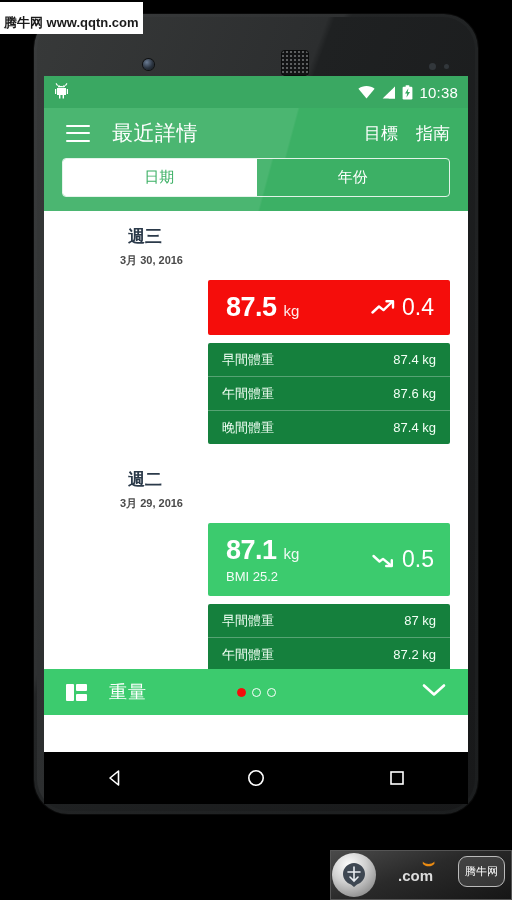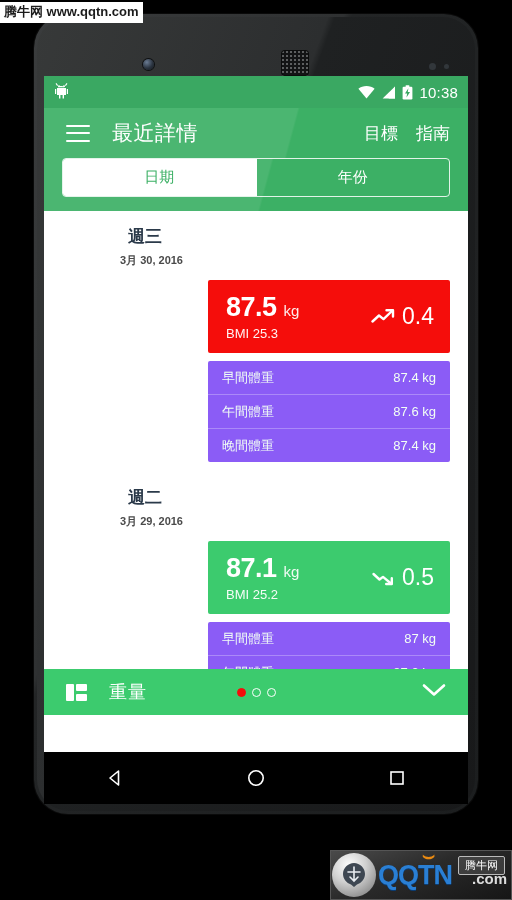--- a/index.html
+++ b/index.html
@@ -72,21 +72,21 @@
   .summary{border-radius:2px;padding:12px 16px 12px 18px;display:flex;align-items:center;}
   .summary.up{background:#f50d0b;}
   .summary.flat{background:#3ccb6e;gap:32px;}
   .sum-left{flex:1;}
   .kgline{display:flex;align-items:baseline;}
   .kgval{font-size:27px;font-weight:bold;color:#fff;letter-spacing:-.5px;}
   .kgunit{font-size:15px;color:#fff;margin-left:7px;opacity:.92;}
   .bmi{font-size:13px;color:#fff;margin-top:3px;opacity:.95;}
   .delta{display:flex;align-items:center;gap:5px;color:#fff;font-size:23px;}
 
-  .rows{background:#8b5cf6;border-radius:2px;margin-top:8px;}
+  .rows{background:#15803d;border-radius:2px;margin-top:8px;}
   .row{display:flex;align-items:center;justify-content:space-between;padding:0 14px;height:33px;
        border-top:1px solid rgba(255,255,255,.28);}
   .row:first-child{border-top:none;}
   .row .lbl{font-size:13px;color:#f2fff5;}
   .row .val{font-size:13px;color:#f2fff5;}
 
   
   .footer{position:absolute;left:0;bottom:0;width:424px;height:46px;background:#3ccb6e;display:flex;align-items:center;}
   .f-icon{margin-left:22px;width:21px;height:17px;display:grid;grid-template-columns:8px 11px;grid-template-rows:7px 7px;gap:3px 2px;}
   .f-icon i{background:#fff;border-radius:1px;display:block;}
@@ -94,30 +94,30 @@
   .dots{position:absolute;left:0;right:0;margin:auto;width:46px;display:flex;gap:6px;justify-content:center;}
   .dot{width:9px;height:9px;border-radius:50%;border:1.5px solid #fff;box-sizing:border-box;}
   .dot.on{background:#f50d0b;border-color:#f50d0b;}
   .chev{margin-left:auto;margin-right:22px;}
 
   
   #navbar{position:absolute;left:10px;top:738px;width:424px;height:52px;background:#000;display:flex;align-items:center;justify-content:space-around;}
   #navbar .nb{width:40px;display:flex;justify-content:center;}
 
   
-  #wm-top{position:absolute;left:0;top:2px;background:#fff;padding:1px 4px 2px;font-size:13px;font-weight:bold;color:#1b1b1b;font-family:"Liberation Sans",sans-serif;letter-spacing:0;}
+  #wm-top{position:absolute;left:0;top:2px;background:#fff;padding:12px 4px 2px;font-size:13px;font-weight:bold;color:#1b1b1b;font-family:"Liberation Sans",sans-serif;letter-spacing:0;}
   #wm-bot{position:absolute;right:0;bottom:0;width:182px;height:50px;
       background:linear-gradient(160deg,#4a4a4a 0%,#2a2a2a 45%,#161616 100%);
       border:1px solid #555;box-sizing:border-box;display:flex;align-items:center;}
   #wm-bot .logo-badge{width:44px;height:44px;margin-left:1px;border-radius:50%;
       background:radial-gradient(circle at 38% 28%,#fdfdfd 0%,#cfcfcf 42%,#6e6e6e 100%);
       display:flex;align-items:center;justify-content:center;}
   #wm-bot .qq{font-size:27px;font-weight:bold;color:#2a7fd4;letter-spacing:-1px;text-shadow:0 1px 0 #0a3c73;}
   #wm-bot .com{font-size:15px;font-weight:bold;color:#dcdcdc;margin-left:20px;}
-  #wm-bot .tag{position:absolute;right:6px;top:5px;font-size:11px;color:#fff;border:1px solid #bbb;border-radius:2px;padding:1px 6px;background:rgba(255,255,255,.12);}
+  #wm-bot .tag{position:absolute;right:6px;top:5px;font-size:11px;color:#fff;border:1px solid #bbb;border-radius:9px;padding:7px 6px;background:rgba(255,255,255,.12);}
   #wm-bot .wordmark{display:flex;align-items:baseline;margin-left:2px;position:relative;}
   #wm-bot .horns{position:absolute;left:44px;top:-16px;font-size:20px;color:#e98a12;font-weight:bold;}
 </style>
 </head>
 <body>
 
 <div id="stage">
 
   <div id="phone">
     <div id="phone-inner">
@@ -185,21 +185,20 @@
             <div class="dayname">週三</div>
             <div class="daydate">3月 30, 2016</div>
           </div>
           <div class="card">
             <div class="summary up">
               <div class="sum-left">
                 <div class="kgline">
                   <span class="kgval">87.5</span>
                   <span class="kgunit">kg</span>
                 </div>
-                <div class="bmi">BMI 25.3</div>
               </div>
               <div class="delta">
                 <svg width="26" height="18" viewBox="0 0 26 18">
                   <path d="M1.5 13.5L8 7.5l4.5 3.6L21 3" stroke="#fff" stroke-width="2.4" fill="none" stroke-linecap="round" stroke-linejoin="round"></path>
                   <path d="M15.5 2.2H22v6.3" stroke="#fff" stroke-width="2.4" fill="none" stroke-linecap="round" stroke-linejoin="round"></path>
                 </svg>
                 <span>0.4</span>
               </div>
             </div>
             <div class="rows">
@@ -303,19 +302,18 @@
 
   <div id="wm-bot">
     <div class="logo-badge">
       <svg width="30" height="30" viewBox="0 0 30 30">
         <path d="M15 3 C9 3 4 8 4 14 c0 5 3.5 9 8 10.5 L15 27 l3-2.5 C22.5 23 26 19 26 14 C26 8 21 3 15 3z" fill="#3e4752"></path>
         <path d="M15 7v14M9 12h12M11 17l4 4 4-4" stroke="#e9edf2" stroke-width="1.6" fill="none" stroke-linecap="round"></path>
       </svg>
     </div>
     <div class="wordmark">
       <span class="horns">⌣</span>
-      <span class="qq">QQTN</span>
       <span class="com">.com</span>
     </div>
     <div class="tag">腾牛网</div>
   </div>
 
 </div>
 
 </body></html>

